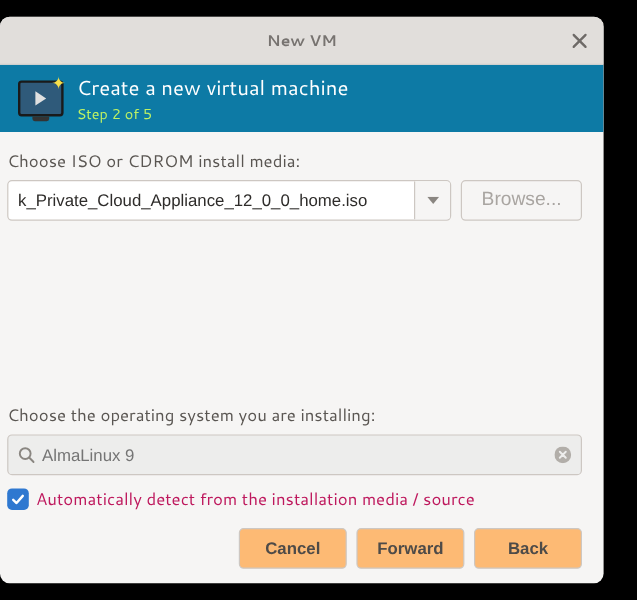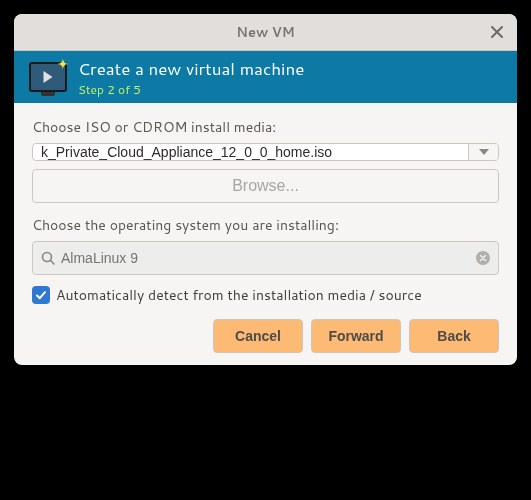--- a/index.html
+++ b/index.html
@@ -5,24 +5,24 @@
   * { box-sizing: border-box; margin: 0; padding: 0; }
   body {
     font-family: "Cantarell", "Segoe UI", "Helvetica Neue", sans-serif;
     background: #000;
     width: 531px;
     height: 500px;
     position: relative;
   }
   .window {
     position: absolute;
-    left: 14px;
+    left: 0;
     top: 14px;
     width: 503px;
-    height: 351px;
+    height: 472px;
     background: #f6f5f4;
     border-radius: 8px;
     box-shadow: 0 2px 10px rgba(0,0,0,0.5);
     display: flex;
     flex-direction: column;
     overflow: hidden;
   }
   .titlebar {
     height: 40px;
     background: #e1dedb;
@@ -113,36 +113,35 @@
     font-size: 17px;
     font-weight: 400;
   }
   .header-text .ht-step {
     color: #bef264;
     font-size: 12px;
     margin-top: 1px;
   }
   .content {
     flex: 1;
-    padding: 14px 18px 12px 18px;
+    padding: 14px 18px 12px 6px;
     display: flex;
     flex-direction: column;
     color: #4e4b48;
     font-size: 14px;
   }
   .label {
     color: #5a5652;
     font-size: 14px;
     margin-bottom: 6px;
   }
   .media-row {
     display: flex;
     gap: 8px;
     align-items: stretch;
-    flex-direction: column;
   }
   .combo {
     flex: 1;
     display: flex;
     height: 34px;
     border: 1px solid #cdc7c2;
     border-radius: 4px;
     overflow: hidden;
     background: #fff;
   }
@@ -213,21 +212,21 @@
     height: 18px;
     border-radius: 4px;
     background: #2f78d0;
     display: flex;
     align-items: center;
     justify-content: center;
     color: #fff;
     cursor: pointer;
   }
   .check-row .clabel {
-    color: #404040;
+    color: #be185d;
     font-size: 14px;
   }
   .footer {
     display: flex;
     justify-content: flex-end;
     gap: 8px;
     padding-top: 14px;
   }
   .footer button {
     height: 34px;

